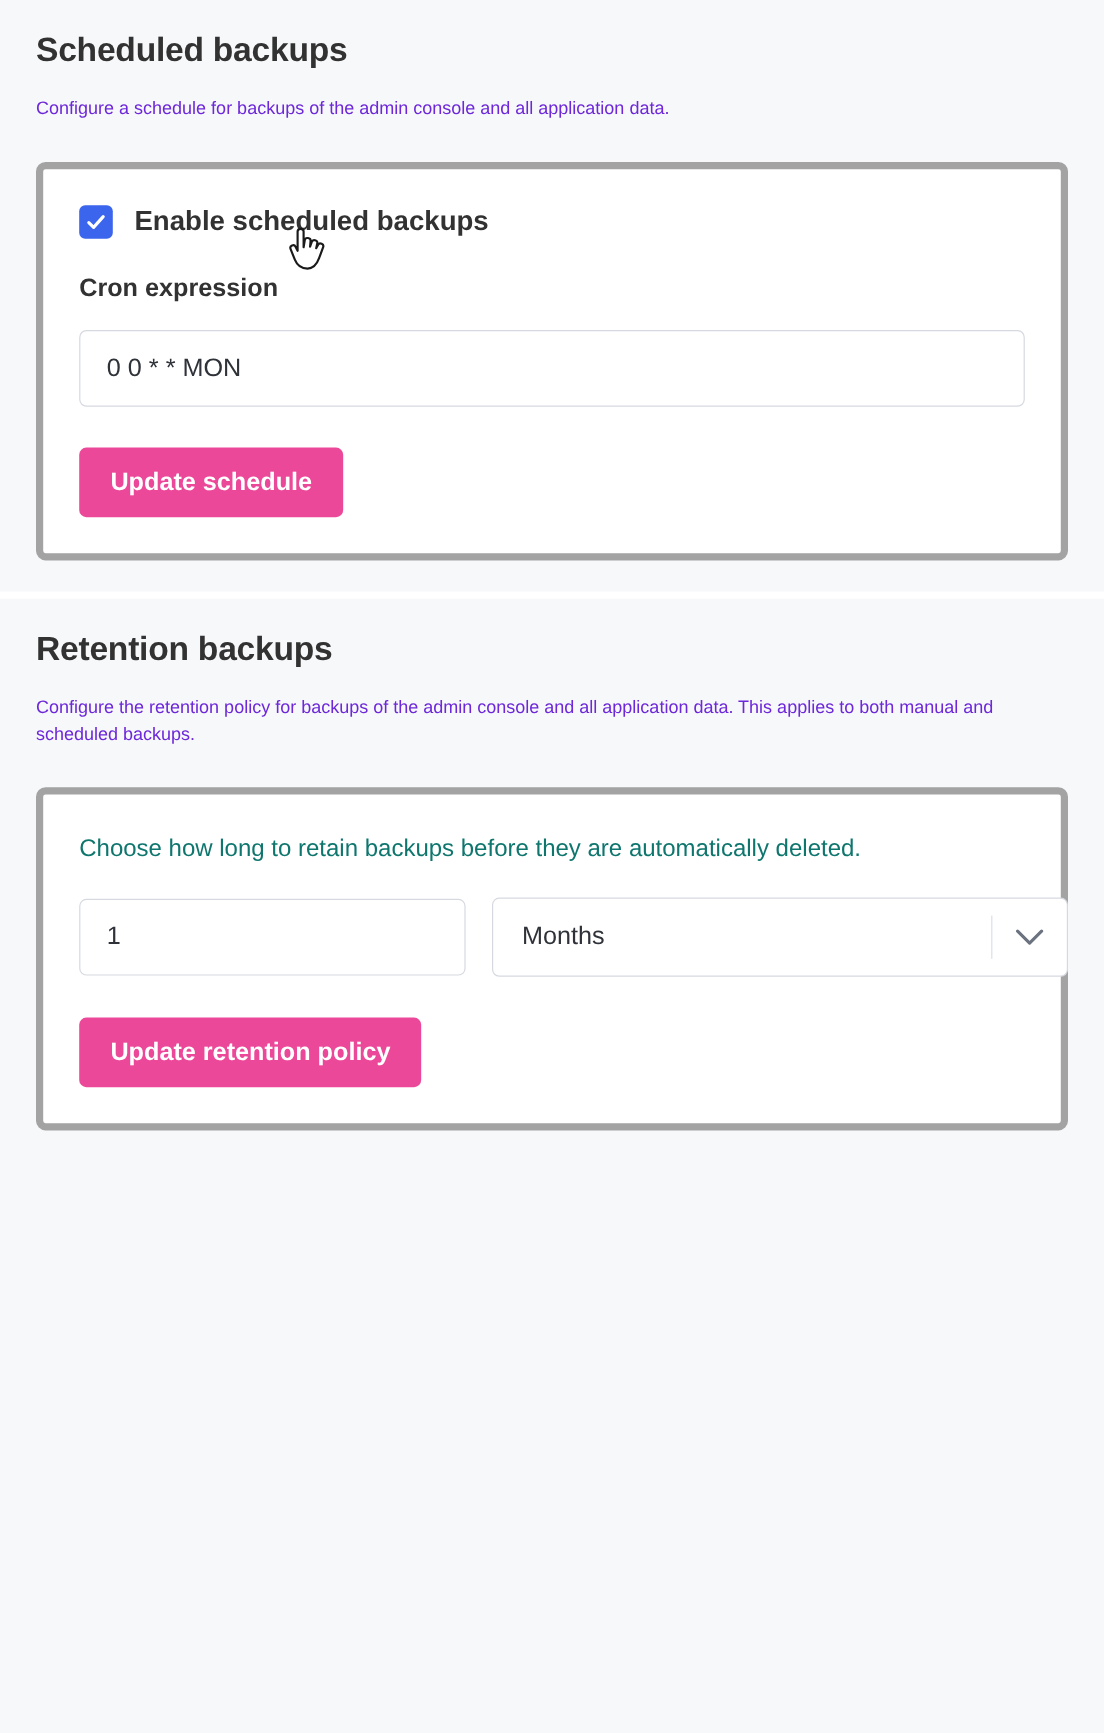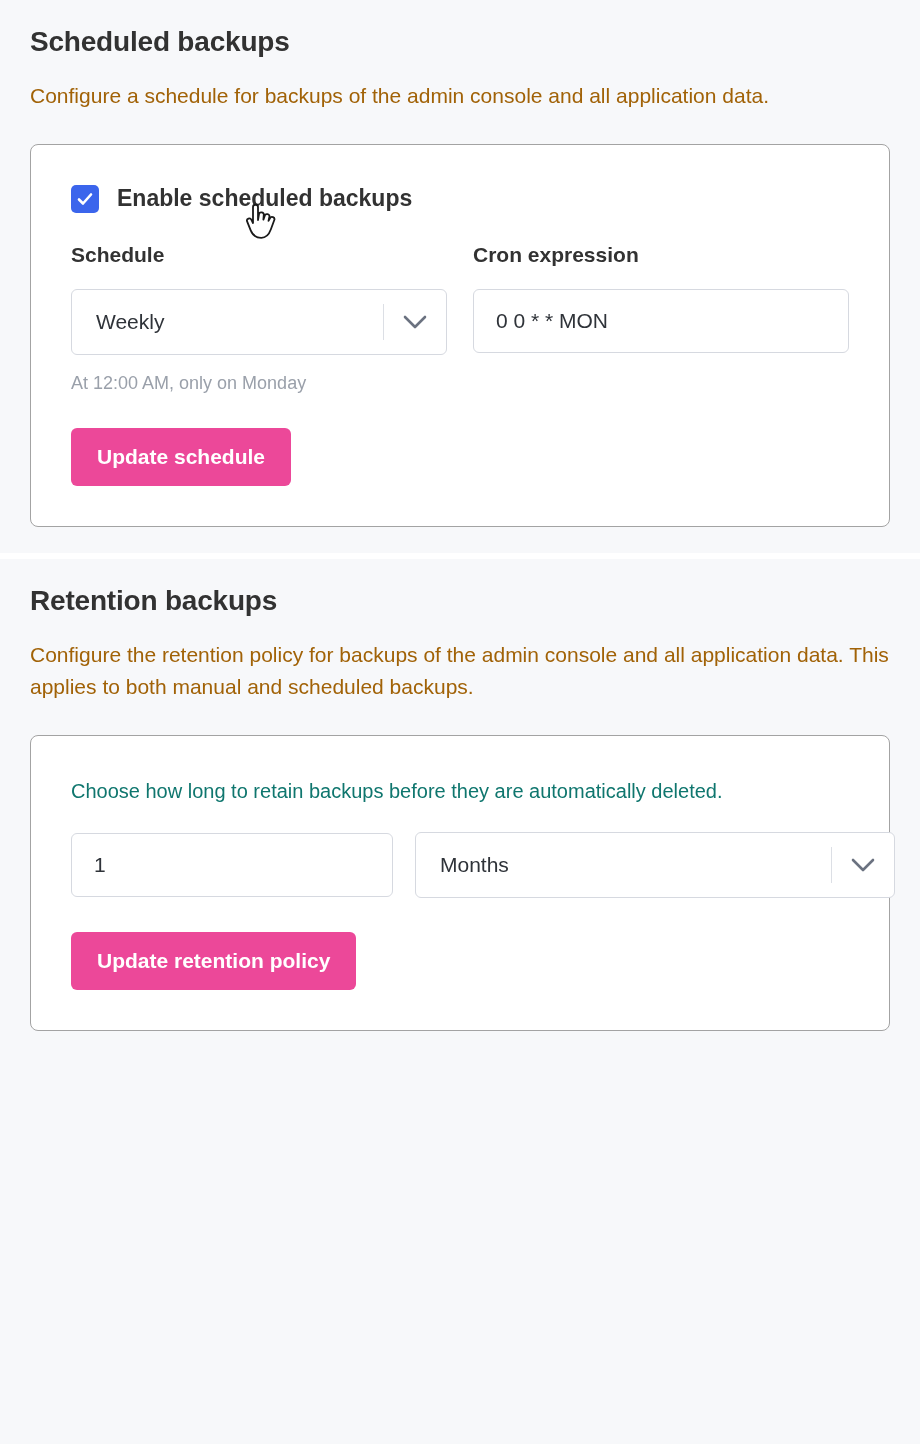--- a/index.html
+++ b/index.html
@@ -36,31 +36,31 @@
     padding-bottom: 30px;
   }
   h2.section-title {
     font-size: 28px;
     font-weight: bold;
     color: #323232;
     margin: 0 0 22px 0;
     letter-spacing: -0.2px;
   }
   p.section-desc {
-    font-size: 21px;
+    font-size: 15px;
     line-height: 1.52;
-    color: #a16207;
+    color: #6d28d9;
     margin: 0 0 32px 0;
     max-width: 860px;
   }
   .card {
     background: #ffffff;
-    border: 1px solid #a3a3a3;
+    border: 6px solid #a3a3a3;
     border-radius: 8px;
-    padding: 40px;
+    padding: 30px;
   }
   .checkbox-row {
     display: flex;
     align-items: center;
     margin-bottom: 30px;
     position: relative;
   }
   .checkbox {
     width: 28px;
     height: 28px;
@@ -191,33 +191,20 @@
         <span class="checkbox-label">Enable scheduled backups</span>
 
         <span class="cursor" style="left:168px; top:14px;">
           <svg width="44" height="54" viewBox="0 0 44 54" aria-hidden="true">
             <path d="M14 8 c0-3 5-3 5 0 l0 13 1-6 c0.4-2.6 5-2 4.8 0.6 l-0.4 5 1.4-4 c0.7-2.5 5.2-1.6 4.6 1 l-0.9 4.3 1.6-2.9 c1.2-2.3 5.2-0.6 4.2 2 l-3.4 9.2 c-1.6 4.4-4.3 8.6-9.6 8.6 -6.2 0-9-3.4-10.6-7.4 l-3.6-9 c-1-2.6 3-4.2 4.2-1.8 l1.7 3.4z" fill="#ffffff" stroke="#1a1a1a" stroke-width="1.8" stroke-linejoin="round"></path>
           </svg>
         </span>
       </div>
 
       <div class="fields-row">
-        <div class="field">
-          <div class="field-label">Schedule</div>
-          <div class="select">
-            <span class="value">Weekly</span>
-            <span class="sep"></span>
-            <span class="chev">
-              <svg width="26" height="16" viewBox="0 0 26 16" aria-hidden="true">
-                <path d="M3 3 L13 13 L23 3" fill="none" stroke="#6b7280" stroke-width="2.6" stroke-linecap="round" stroke-linejoin="round"></path>
-              </svg>
-            </span>
-          </div>
-          <div class="helper">At 12:00 AM, only on Monday</div>
-        </div>
 
         <div class="field">
           <div class="field-label">Cron expression</div>
           <div class="input">0 0 * * MON</div>
         </div>
       </div>
 
       <button class="btn">Update schedule</button>
     </div>
   </div>

